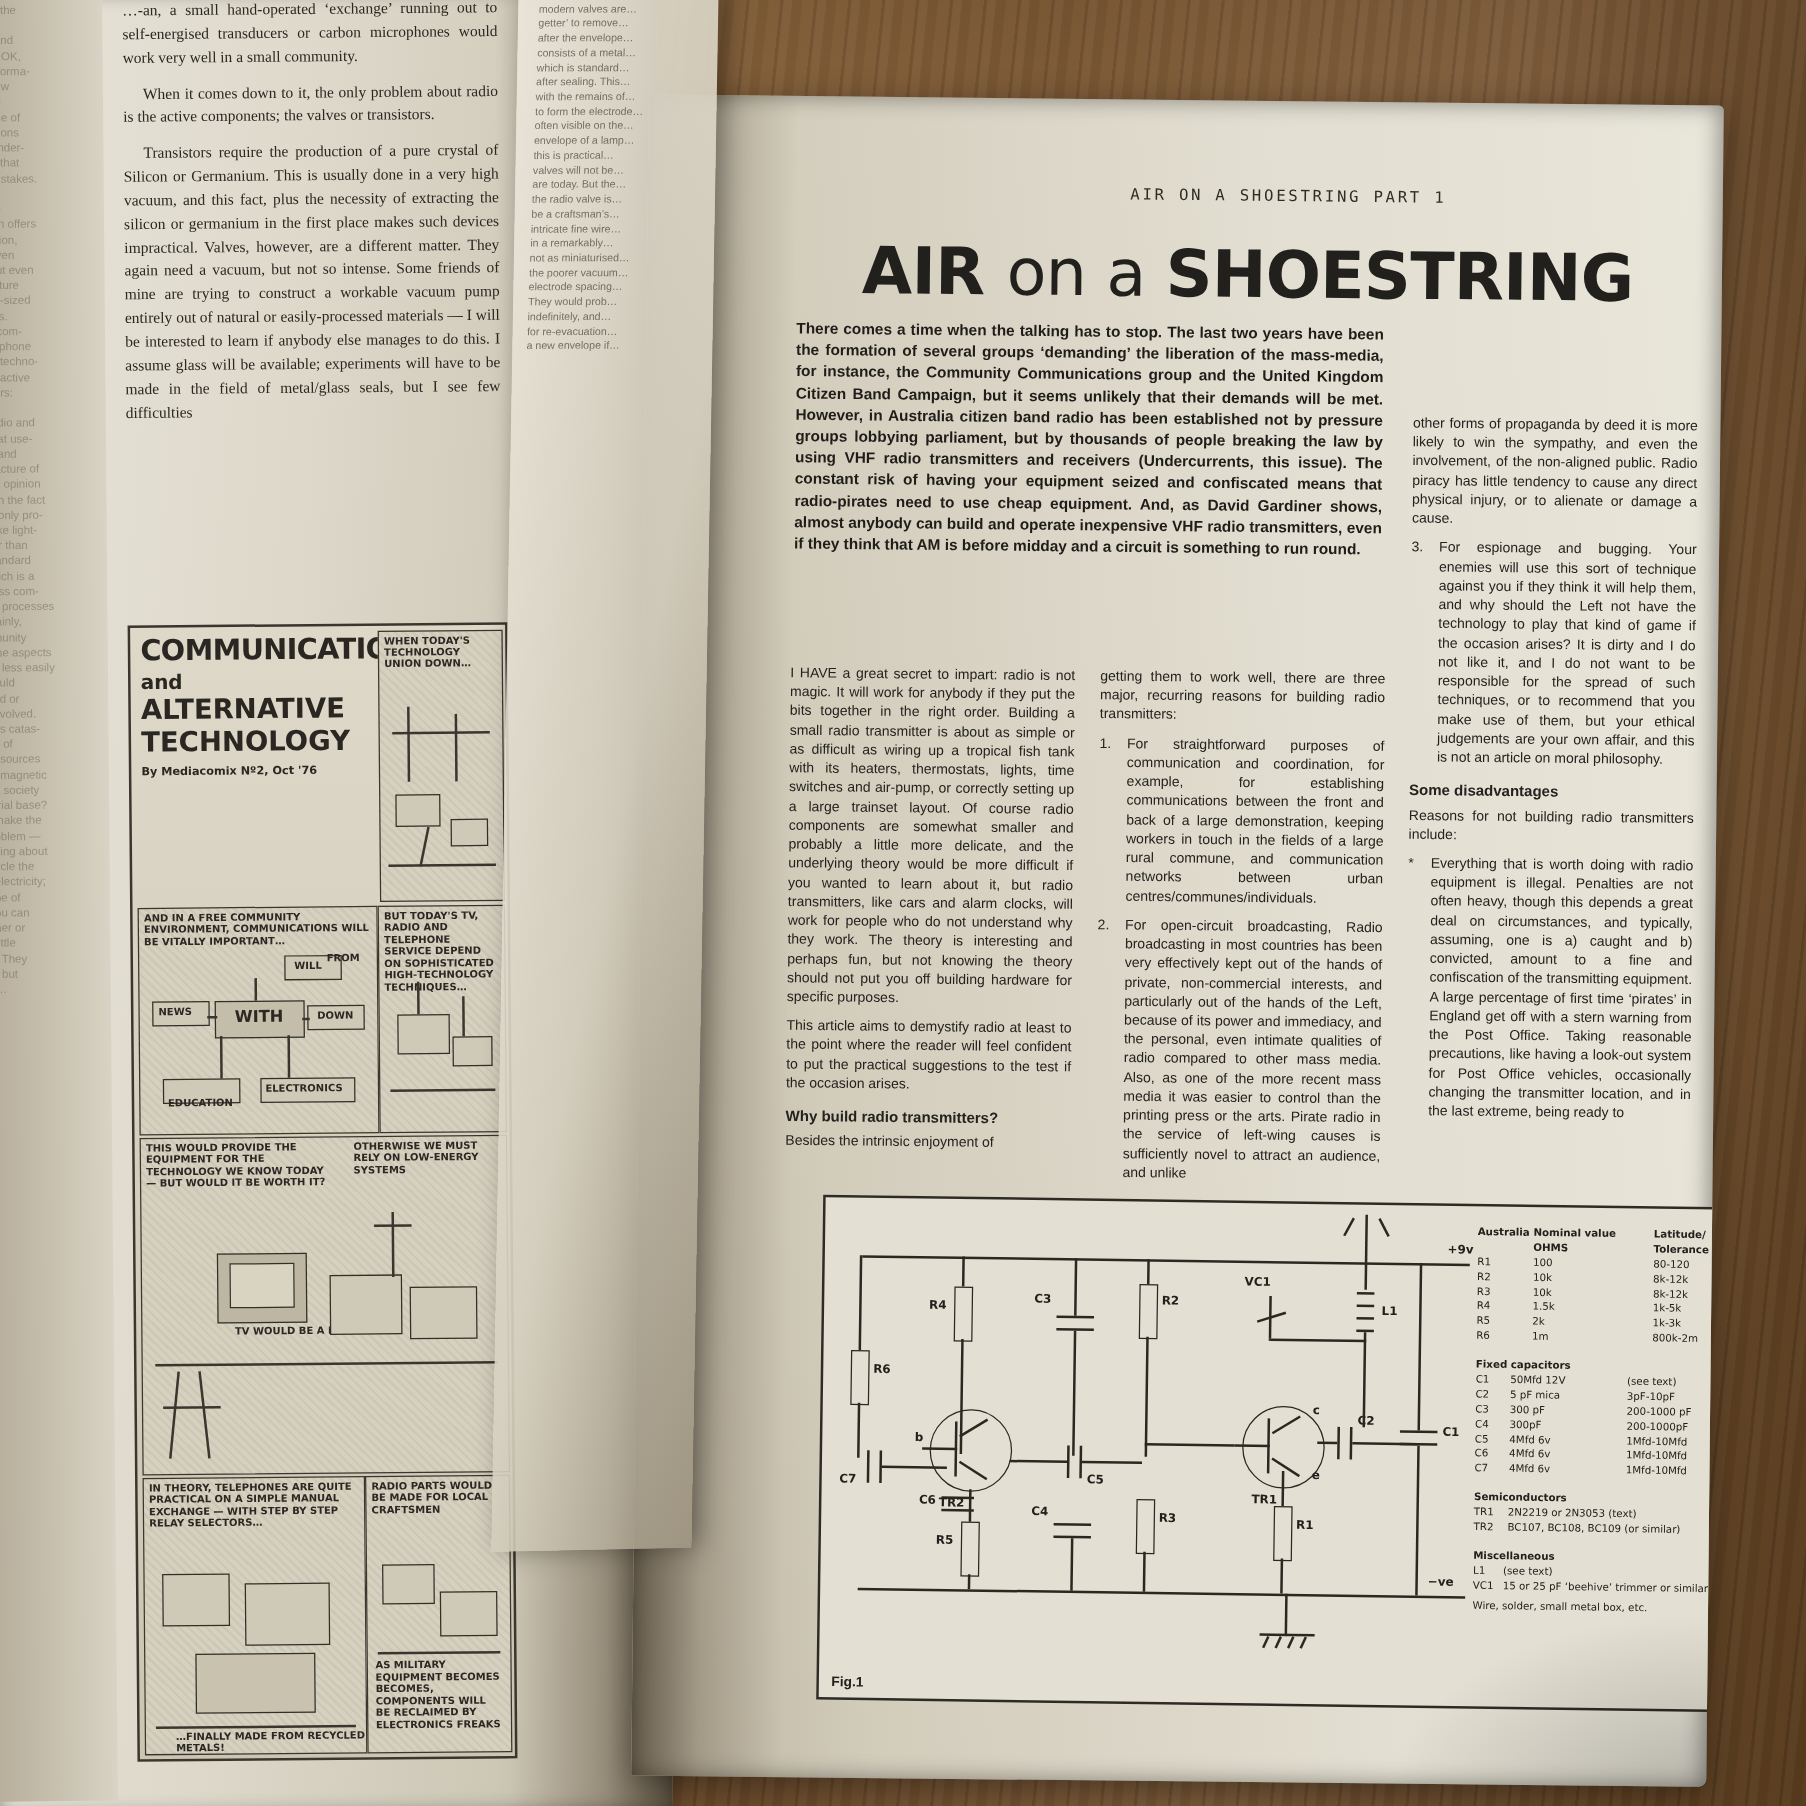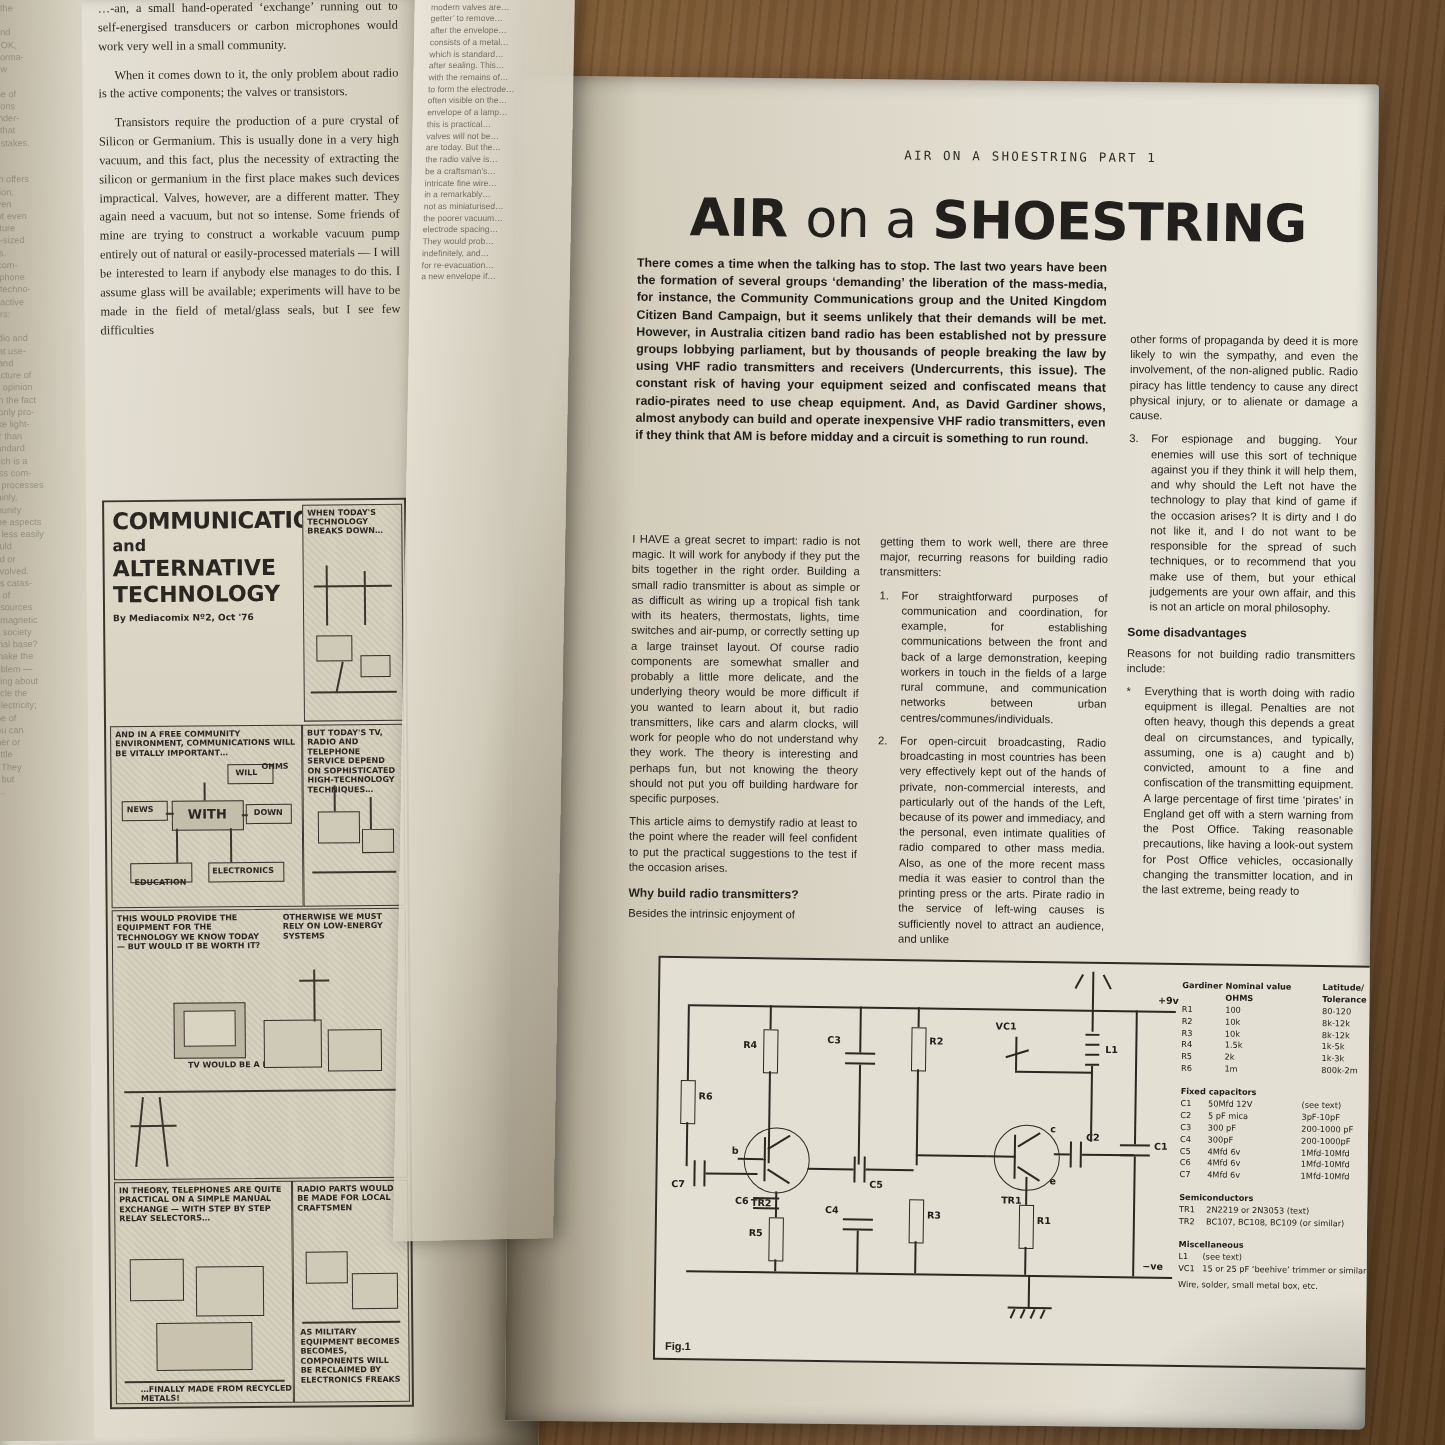--- a/index.html
+++ b/index.html
@@ -201,21 +201,21 @@
 
       <div class="comic-title">
         <div class="ct1">COMMUNICATIONS</div>
         <div class="ct2" style="font-size:16px;margin-top:2px;">and</div>
         <div class="ct3" style="margin-top:1px;">ALTERNATIVE</div>
         <div class="ct3" style="margin-top:1px;">TECHNOLOGY</div>
         <div class="ctsmall" style="margin-top:6px;">By Mediacomix Nº2, Oct '76</div>
       </div>
 
       <div class="cell" style="left:198px;top:4px;width:98px;height:215px;">
-        <div class="sk-lbl" style="left:4px;top:3px;width:90px;line-height:1.15;">WHEN TODAY'S TECHNOLOGY BREAKS DOWN…</div>
+        <div class="sk-lbl" style="left:4px;top:3px;width:90px;line-height:1.15;">WHEN TODAY'S TECHNOLOGY UNION DOWN…</div>
         <div class="sk-line" style="left:10px;top:80px;width:78px;height:1.5px;"></div>
         <div class="sk-line" style="left:22px;top:60px;width:1.5px;height:60px;"></div>
         <div class="sk-line" style="left:60px;top:66px;width:1.5px;height:54px;"></div>
         <div class="sk-box" style="left:12px;top:130px;width:34px;height:24px;"></div>
         <div class="sk-box" style="left:56px;top:150px;width:28px;height:20px;"></div>
         <div class="sk-line" style="left:6px;top:186px;width:86px;height:1.5px;"></div>
         <div class="sk-line" style="left:34px;top:156px;width:1.5px;height:32px;transform:rotate(12deg);"></div>
       </div>
 
       <div class="cell" style="left:4px;top:224px;width:190px;height:180px;">
@@ -225,21 +225,21 @@
         <div class="sk-box" style="left:116px;top:38px;width:44px;height:18px;"></div>
         <div class="sk-lbl" style="left:124px;top:42px;">WILL</div>
         <div class="sk-box" style="left:10px;top:74px;width:44px;height:18px;"></div>
         <div class="sk-lbl" style="left:15px;top:78px;">NEWS</div>
         <div class="sk-box" style="left:134px;top:78px;width:44px;height:18px;"></div>
         <div class="sk-lbl" style="left:142px;top:82px;">DOWN</div>
         <div class="sk-box" style="left:18px;top:136px;width:60px;height:18px;"></div>
         <div class="sk-lbl" style="left:22px;top:151px;">EDUCATION</div>
         <div class="sk-box" style="left:96px;top:136px;width:74px;height:18px;"></div>
         <div class="sk-lbl" style="left:100px;top:140px;">ELECTRONICS</div>
-        <div class="sk-lbl" style="left:150px;top:36px;">OHMS</div>
+        <div class="sk-lbl" style="left:150px;top:36px;">FROM</div>
         <div class="sk-line" style="left:92px;top:56px;width:1.5px;height:18px;"></div>
         <div class="sk-line" style="left:54px;top:86px;width:8px;height:1.5px;"></div>
         <div class="sk-line" style="left:130px;top:88px;width:6px;height:1.5px;"></div>
         <div class="sk-line" style="left:64px;top:102px;width:1.5px;height:34px;"></div>
         <div class="sk-line" style="left:118px;top:102px;width:1.5px;height:34px;"></div>
       </div>
 
       <div class="cell" style="left:196px;top:224px;width:100px;height:180px;">
         <div class="sk-lbl" style="left:4px;top:3px;width:92px;line-height:1.18;">BUT TODAY'S TV, RADIO AND TELEPHONE SERVICE DEPEND ON SOPHISTICATED HIGH‑TECHNOLOGY TECHNIQUES…</div>
         <div class="sk-box" style="left:14px;top:86px;width:40px;height:30px;"></div>
@@ -476,21 +476,21 @@
         <div class="wire" style="left:80px;top:199px;width:28px;height:2px;"></div>
         <div class="wire" style="left:108px;top:182px;width:26px;height:2px;transform:rotate(-32deg);"></div>
         <div class="wire" style="left:108px;top:216px;width:26px;height:2px;transform:rotate(32deg);"></div>
         <div class="comp-lbl" style="left:94px;top:238px;">TR2</div>
         <div class="comp-lbl" style="left:74px;top:186px;">b</div>
 
         <div class="parts">
           <table>
             <tbody>
                 <tr>
-              <td class="hdr">Gardiner</td>
+              <td class="hdr">Australia</td>
               <td class="hdr">Nominal value OHMS</td>
               <td class="hdr">Latitude/ Tolerance</td>
             </tr>
             <tr>
               <td>R1</td>
               <td>100</td>
               <td>80‑120</td>
             </tr>
             <tr>
               <td>R2</td>

